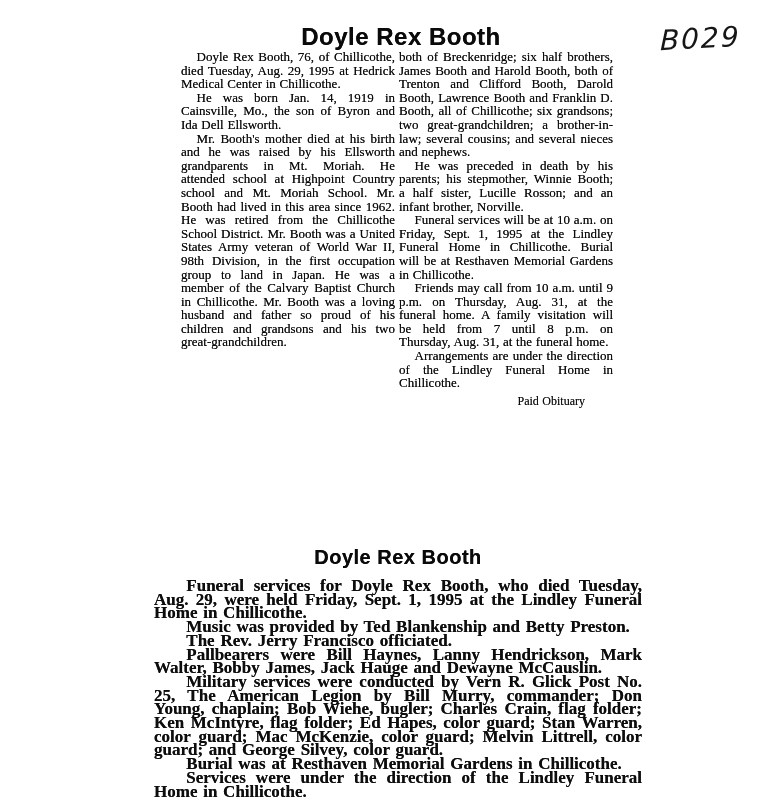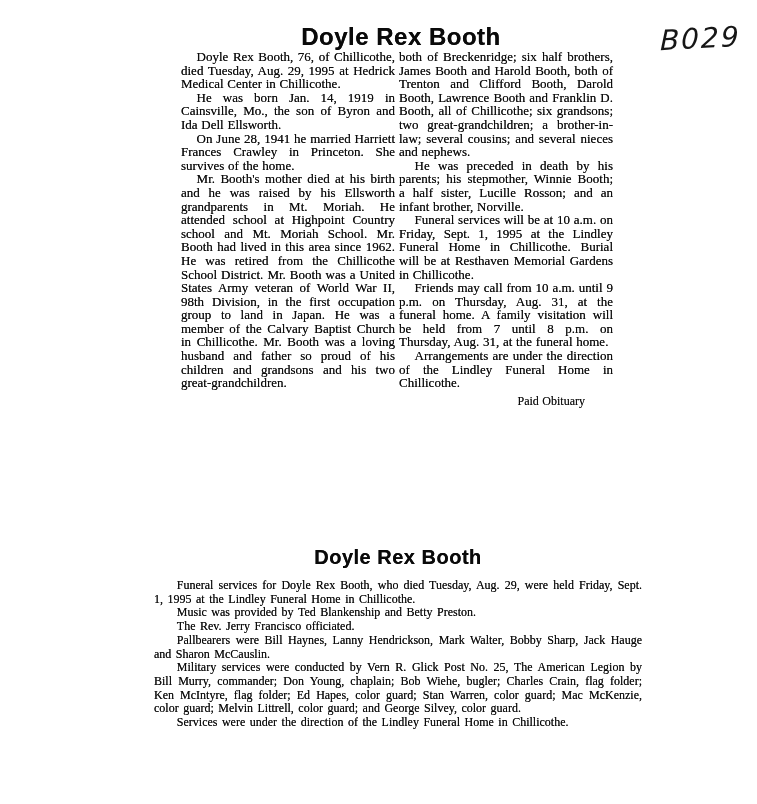--- a/index.html
+++ b/index.html
@@ -71,25 +71,26 @@
     font-weight: bold;
     font-size: 20px;
     line-height: 22px;
     text-align: center;
     letter-spacing: 0.5px;
     color: #0a0a0a;
     text-shadow: 0 0 0.5px rgba(0,0,0,0.85);
   }
   .notice-body {
     margin-top: 11px;
-    font-size: 12px;
+    font-size: 17px;
     line-height: 13.7px;
     text-align: justify;
     word-spacing: 1.5px;
     text-shadow: 0 0 0.55px rgba(0,0,0,0.75);
+    font-weight: bold;
   }
   .notice-body p {
     margin: 0;
     text-indent: 1.9em;
   }
   
   .hand-code {
     position: absolute;
     left: 660px;
     top: 22px;
@@ -107,39 +108,39 @@
 <div class="page">
 
   <div class="hand-code">B029</div>
 
   <div class="obit1">
     <div class="headline">Doyle Rex Booth</div>
     <div class="columns">
       <div class="col">
         <p>Doyle Rex Booth, 76, of Chillicothe, died Tuesday, Aug. 29, 1995 at Hedrick Medical Center in Chillicothe.</p>
         <p>He was born Jan. 14, 1919 in Cainsville, Mo., the son of Byron and Ida Dell Ellsworth.</p>
-        <p>On June 28, 1941 he married Harriett Frances Crawley in Princeton. She survives of the home.</p>
         <p>Mr. Booth's mother died at his birth and he was raised by his Ellsworth grandparents in Mt. Moriah. He attended school at Highpoint Country school and Mt. Moriah School. Mr. Booth had lived in this area since 1962. He was retired from the Chillicothe School District. Mr. Booth was a United States Army veteran of World War II, 98th Division, in the first occupation group to land in Japan. He was a member of the Calvary Baptist Church in Chillicothe. Mr. Booth was a loving husband and father so proud of his children and grandsons and his two great-grandchildren.</p>
       </div>
       <div class="col">
         <p class="noindent">both of Breckenridge; six half brothers, James Booth and Harold Booth, both of Trenton and Clifford Booth, Darold Booth, Lawrence Booth and Franklin D. Booth, all of Chillicothe; six grandsons; two great-grandchildren; a brother-in-law; several cousins; and several nieces and nephews.</p>
         <p>He was preceded in death by his parents; his stepmother, Winnie Booth; a half sister, Lucille Rosson; and an infant brother, Norville.</p>
         <p>Funeral services will be at 10 a.m. on Friday, Sept. 1, 1995 at the Lindley Funeral Home in Chillicothe. Burial will be at Resthaven Memorial Gardens in Chillicothe.</p>
         <p>Friends may call from 10 a.m. until 9 p.m. on Thursday, Aug. 31, at the funeral home. A family visitation will be held from 7 until 8 p.m. on Thursday, Aug. 31, at the funeral home.</p>
         <p>Arrangements are under the direction of the Lindley Funeral Home in Chillicothe.</p>
         <div class="byline">Paid Obituary</div>
       </div>
     </div>
   </div>
 
   <div class="obit2">
     <div class="headline2">Doyle Rex Booth</div>
     <div class="notice-body">
       <p>Funeral services for Doyle Rex Booth, who died Tuesday, Aug. 29, were held Friday, Sept. 1, 1995 at the Lindley Funeral Home in Chillicothe.</p>
       <p>Music was provided by Ted Blankenship and Betty Preston.</p>
       <p>The Rev. Jerry Francisco officiated.</p>
-      <p>Pallbearers were Bill Haynes, Lanny Hendrickson, Mark Walter, Bobby Sharp, Jack Hauge and Sharon McCauslin.</p>
+      <p>Pallbearers were Bill Haynes, Lanny Hendrickson, Mark Walter, Bobby James, Jack Hauge and Dewayne McCauslin.</p>
       <p>Military services were conducted by Vern R. Glick Post No. 25, The American Legion by Bill Murry, commander; Don Young, chaplain; Bob Wiehe, bugler; Charles Crain, flag folder; Ken McIntyre, flag folder; Ed Hapes, color guard; Stan Warren, color guard; Mac McKenzie, color guard; Melvin Littrell, color guard; and George Silvey, color guard.</p>
+      <p>Burial was at Resthaven Memorial Gardens in Chillicothe.</p>
       <p>Services were under the direction of the Lindley Funeral Home in Chillicothe.</p>
     </div>
   </div>
 
 </div>
 
 </body></html>

